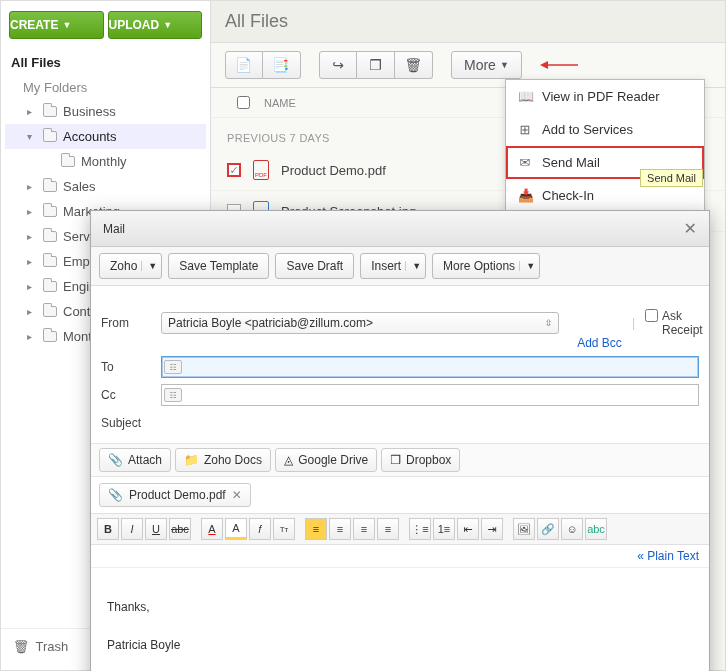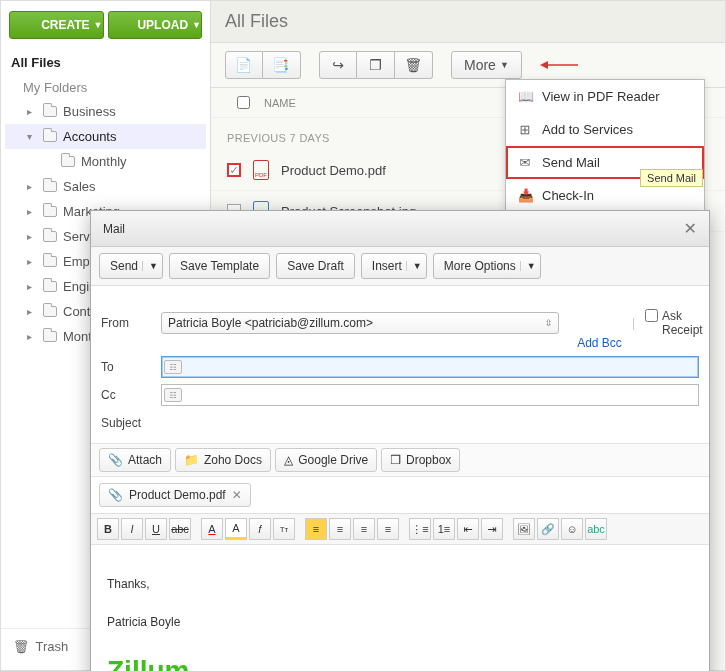--- a/index.html
+++ b/index.html
@@ -28,21 +28,21 @@
     flex: 1;
     background: linear-gradient(#7bc043, #5aa517);
     color: #fff;
     border: 1px solid #4a8a10;
     border-radius: 3px;
     height: 28px;
     font-weight: bold;
     font-size: 12px;
     display: flex;
     align-items: center;
-    justify-content: flex-end;
+    justify-content: flex-start;
     gap: 4px;
     cursor: pointer;
   }
   .btn-green .caret { font-size: 9px; }
   .side-head {
     font-weight: bold;
     padding: 12px 10px 6px;
     color: #222;
   }
   .side-sub {
@@ -424,21 +424,21 @@
 </div>
 
 <div class="dialog">
   <div class="dlg-title">
     <span>Mail</span>
     <span class="close">✕</span>
   </div>
 
   <div class="dlg-toolbar">
     <div class="dlg-btn split">
-        <span>Send</span>
+        <span>Zoho</span>
         <span class="caret">▼</span>
       </div>
     <div class="dlg-btn">Save Template</div>
     <div class="dlg-btn">Save Draft</div>
     <div class="dlg-btn split">
         <span>Insert</span>
         <span class="caret">▼</span>
       </div>
     <div class="dlg-btn split">
         <span>More Options</span>
@@ -533,20 +533,21 @@
     <div class="rte">1≡</div>
     <div class="rte">⇤</div>
     <div class="rte">⇥</div>
     <div class="rte sep"></div>
     <div class="rte" style="background:linear-gradient(#fff,#eee)">🖼</div>
     <div class="rte">🔗</div>
     <div class="rte">☺</div>
     <div class="rte" style="color:#2a8">abc</div>
   </div>
 
+  <div class="plain"><span>« Plain Text</span></div>
 
   <div class="mailbody">
     <div>Thanks,</div>
     <br>
     <div>Patricia Boyle</div>
     <div class="brand">Zillum</div>
   </div>
 </div>
 
 </body></html>

